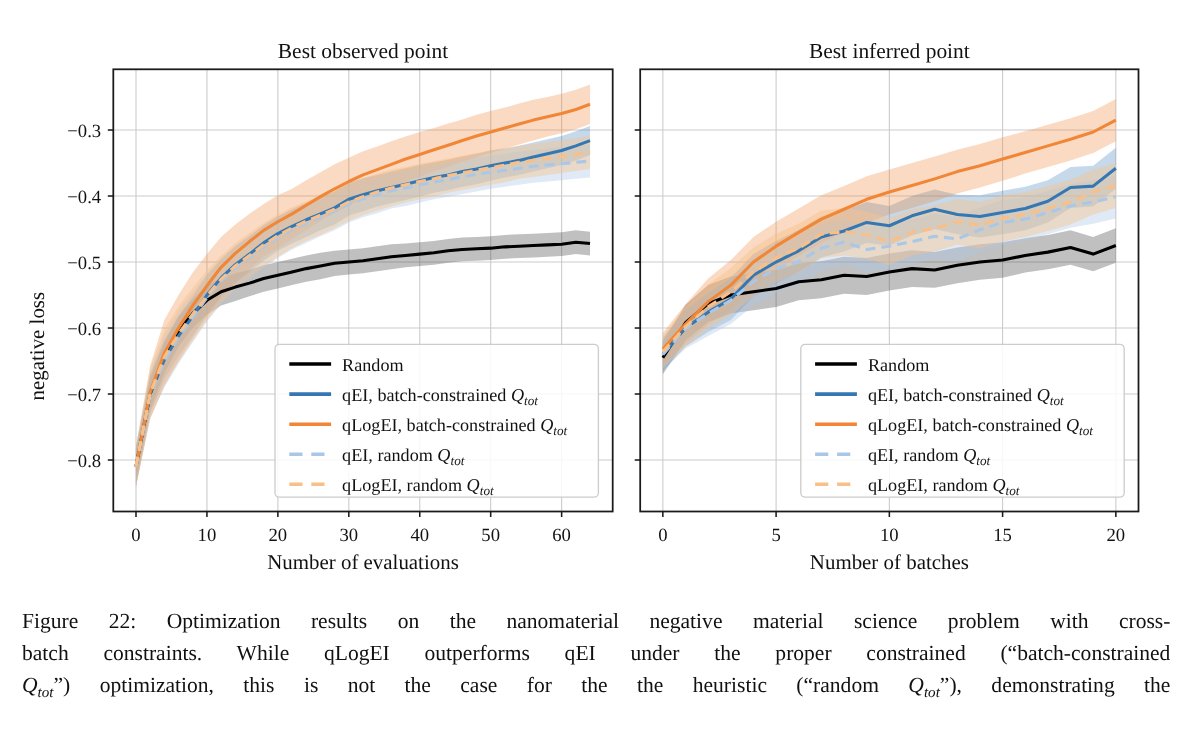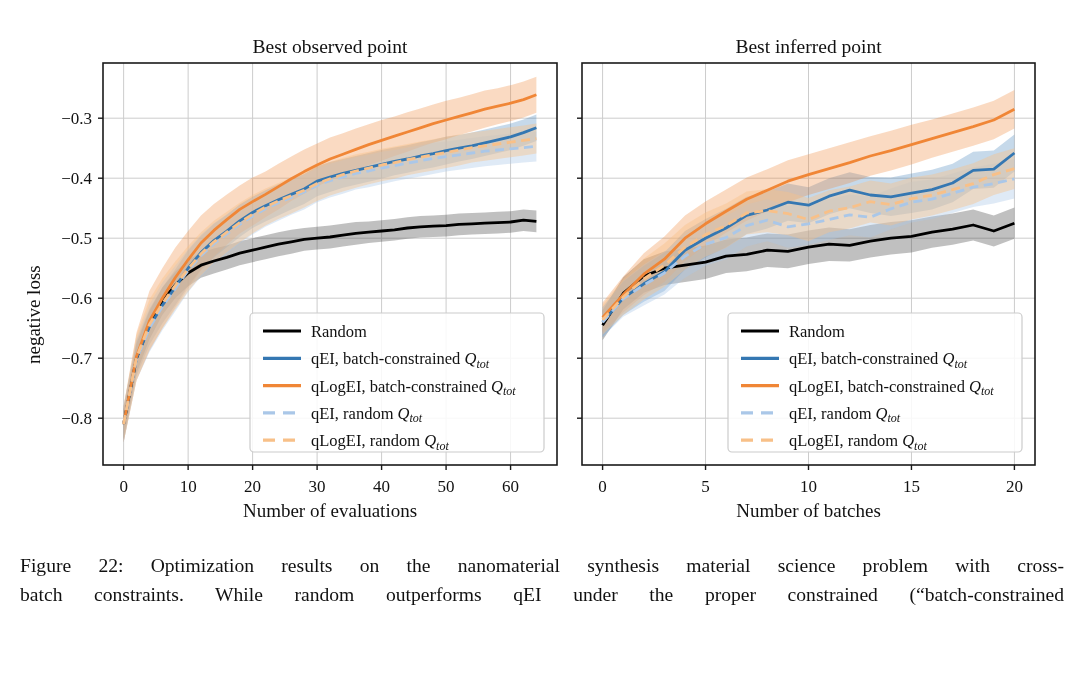--- a/index.html
+++ b/index.html
@@ -176,16 +176,17 @@
             </g>
             <g>
               <line x1="741" y1="440.2" x2="779" y2="440.2" stroke="#f8c088" stroke-width="3.2" stroke-dasharray="12 8"></line>
               <text x="789" y="446.2" font-size="16.5"><tspan>qLogEI, random </tspan><tspan font-style="italic">Q</tspan><tspan font-style="italic" font-size="12" dy="3.5">tot</tspan></text>
             </g>
           </g>
         </g>
       </svg>
   </div>
   <div class="caption" id="caption">
-      <div class="cap-line just">Figure 22: Optimization results on the nanomaterial synthesis material science problem with cross-</div>
-      <div class="cap-line just">batch constraints. While random outperforms qEI under the proper constrained (“batch-constrained</div>
+      <div class="cap-line just">Figure 22: Optimization results on the nanomaterial negative material science problem with cross-</div>
+      <div class="cap-line just">batch constraints. While qLogEI outperforms qEI under the proper constrained (“batch-constrained</div>
+      <div class="cap-line just"><i class="mq">Q</i><sub>tot</sub>”) optimization, this is not the case for the the heuristic (“random <i class="mq">Q</i><sub>tot</sub>”), demonstrating the</div>
     </div>
 </div>
 
 </body></html>

